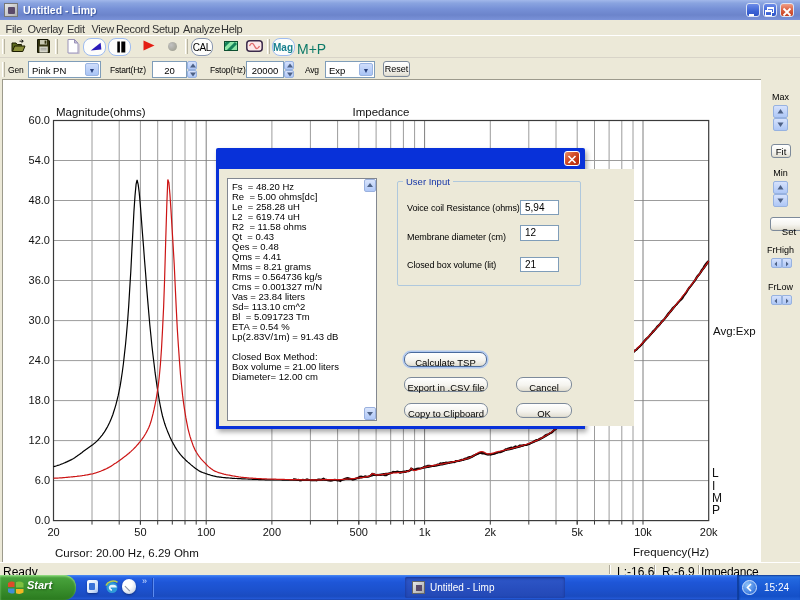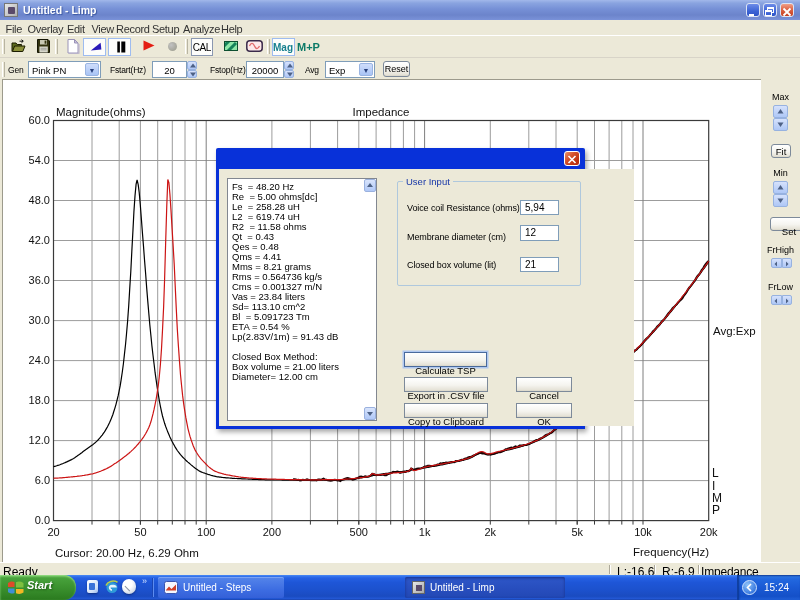--- a/index.html
+++ b/index.html
@@ -5,21 +5,21 @@
 html,body{width:800px;height:600px;overflow:hidden}
 body{font-family:"Liberation Sans",sans-serif;background:#ece9d8;position:relative}
 .abs{position:absolute}
 #titlebar{left:0;top:0;width:800px;height:20px;
  background:linear-gradient(to bottom,#a2b8ea 0%,#8aa4e0 15%,#7690d6 45%,#6c84cb 75%,#7a92d8 100%);}
 .tbtn{position:absolute;top:3px;width:14px;height:14px;border-radius:3px;border:1px solid #dce4f5}
 #menubar{left:0;top:20px;width:800px;height:15px;background:#ece9d8;font-size:11px;letter-spacing:-0.3px;color:#333}
 #menubar span{position:absolute;top:3px}
 .toolrow{left:0;width:800px;background:#ece9d8}
 .grip{position:absolute;left:2px;width:3px;border-left:1px solid #fff;border-right:1px solid #b8b4a2}
-.tbbtn{position:absolute;border:1px solid #9ebcf0;background:#fdfdfb;border-radius:0}
+.tbbtn{position:absolute;border:1px solid #9ebcf0;background:#fdfdfb;border-radius:8px}
 label.tl{position:absolute;font-size:8.5px;letter-spacing:-0.2px;color:#000}
 .combo{position:absolute;background:#fff;border:1px solid #7f9db9;font-size:9.5px}
 .combo .txt{position:absolute;left:3px;top:3px}
 .drop{position:absolute;right:1px;top:1px;bottom:1px;width:14px;border-radius:2px;
  background:linear-gradient(to bottom,#cfddfb,#a9c4f5);border:1px solid #99b4e2;color:#28407c;font-size:7px;text-align:center;line-height:13px}
 .edit{position:absolute;background:#fff;border:1px solid #7f9db9;font-size:9.5px;text-align:center}
 .spinv{position:absolute}
 .spinb{position:absolute;left:0;right:0;height:50%;background:linear-gradient(to bottom,#d6e2fc,#aec7f6);border:1px solid #97b2e0;border-radius:2px;overflow:hidden}
 .xpbtn{position:absolute;background:linear-gradient(to bottom,#ffffff 0%,#f5f4ef 55%,#e6e3d8 90%,#d9d6c8 100%);
  border:1px solid #7d8a9a;border-radius:3px;color:#000;text-align:center}
@@ -38,21 +38,21 @@
  color:#fff;font-weight:bold;font-size:10px}
 #dlgbody{position:absolute;left:3px;top:21px;width:415px;height:257px;background:#ece9d8}
 #dlglist{position:absolute;left:8px;top:9px;width:150px;height:243px;background:#fff;border:1px solid #828790;
  font-size:9.5px;line-height:10px;color:#000;padding:2.5px 0 0 4px;white-space:pre;overflow:hidden}
 .sb{position:absolute;width:12px;height:13px;background:linear-gradient(to bottom,#d8e4fc,#b0c8f7);border:1px solid #9ab1de;border-radius:2px}
 .group{position:absolute;border:1px solid #afc8dd;border-radius:2px}
 .grouplab{position:absolute;top:-6px;left:5px;background:#ece9d8;padding:0 3px;color:#1636a7;font-size:9.5px}
 .dlab{position:absolute;font-size:9px;letter-spacing:-0.1px;color:#000}
 .dedit{position:absolute;background:#fff;border:1px solid #7f9db9;font-size:10px;padding:1px 0 0 4px}
 .dbtn{position:absolute;background:linear-gradient(to bottom,#ffffff 0%,#f5f4ef 55%,#e6e3d8 90%,#d9d6c8 100%);
- border:1px solid #7d8a9a;border-radius:0;color:#000;text-align:center;font-size:9.5px;height:15px;padding-top:12px;white-space:nowrap}
+ border:1px solid #7d8a9a;border-radius:7px;color:#000;text-align:center;font-size:9.5px;height:15px;padding-top:4px;white-space:nowrap}
 </style></head>
 <body>
 <div class="abs" id="titlebar">
  <div class="abs" style="left:4px;top:3px;width:14px;height:14px;background:linear-gradient(135deg,#e8e8e8,#b0b0b0);border:1px solid #777">
    <div class="abs" style="left:3px;top:3px;width:7px;height:7px;background:#5a4a6a;border-radius:1px"></div>
  </div>
  <span class="abs" style="left:23px;top:4px;color:#fff;font-weight:bold;font-size:10.5px;text-shadow:1px 1px 1px #3a56a0">Untitled - Limp</span>
  <div class="tbtn" style="left:746px;background:linear-gradient(to bottom,#6d8ce8,#3c63d4 60%,#2f55c8)">
    <svg width="12" height="12" viewBox="0 0 12 12">
         <rect x="2" y="8" width="5" height="2" fill="#fff"></rect>
@@ -136,21 +136,21 @@
    <rect x="0.5" y="0.5" width="13" height="9" fill="none" stroke="#0e4f30"></rect>
  </svg>
 
  <svg class="abs" style="left:246px;top:4px" width="17" height="12" viewBox="0 0 17 12">
    <rect x="0.8" y="0.8" width="15.4" height="10.4" rx="3" fill="#fde8ea" stroke="#3a2a4a" stroke-width="1.5"></rect>
    <path d="M3.5 6 C 5 2.6, 7 2.6, 8.5 6 S 12 9.4, 13.5 6" fill="none" stroke="#e06a6a" stroke-width="1.3"></path>
  </svg>
  <div class="grip" style="left:267px;top:3px;height:15px"></div>
 
  <div class="tbbtn" style="left:271.5px;top:2px;width:23px;height:18px;text-align:center;font-size:10px;font-weight:bold;color:#17808f;padding-top:2.5px">Mag</div>
- <span class="abs" style="left:297px;top:5px;font-size:11px;font-weight:bold;color:#0c7a68">M+P</span>
+ <span class="abs" style="left:297px;top:5px;font-size:14px;font-weight:normal;color:#0c7a68">M+P</span>
 </div>
 <div class="abs toolrow" id="toolbar2" style="top:57px;height:23px;border-top:1px solid #d8d4c8">
  <div class="grip" style="top:4px;height:15px"></div>
  <label class="tl" style="left:8px;top:7px">Gen</label>
  <div class="combo" style="left:28px;top:3px;width:73px;height:17px">
       <span class="txt">Pink PN</span>
    <div class="drop">▼</div>
     </div>
  <label class="tl" style="left:110px;top:7px">Fstart(Hz)</label>
  <div class="edit" style="left:152px;top:3px;width:35px;height:17px;padding-top:3px">20</div>
@@ -424,27 +424,20 @@
  </div>
  <svg class="abs" style="left:105px;top:4px" width="14" height="16" viewBox="0 0 14 16">
    <circle cx="7" cy="8.5" r="5.5" fill="#2e9ad8"></circle>
    <path d="M7 5.8 C4.8 5.8 3.8 7.4 3.8 8.5 C3.8 10.2 5 11.8 7 11.8 L7 10.2 C6 10.2 5.6 9.3 5.6 8.5 L11.8 8.5 C11.8 6.9 10.2 5.8 8.8 5.8 Z" fill="#e8f4fc"></path>
    <path d="M1 6.5 C2.5 2.5 8 0.8 12.5 3.2" stroke="#b8d048" stroke-width="1.6" fill="none"></path>
  </svg>
  <div class="abs" style="left:122px;top:4px;width:14px;height:15px;border-radius:7px;background:radial-gradient(circle at 38% 32%,#ffffff 35%,#dde4ee 65%,#aab4c4);box-shadow:0 1px 2px #103080"></div>
  <div class="abs" style="left:126px;top:8px;width:7px;height:7px;border-left:1.5px solid #8a94a4;transform:rotate(-45deg)"></div>
  <span class="abs" style="left:142px;top:1px;color:#cfe0ff;font-size:9px">»</span>
  <div class="abs" style="left:152px;top:3px;width:1px;height:19px;background:#1a46b4;box-shadow:1px 0 0 #5c8cf0"></div>
- <div class="task" style="left:158px;width:126px;background:linear-gradient(to bottom,#5585ea,#3d6de2 60%,#3460d8);box-shadow:inset 0 1px 0 #7aa2f2">
-  <svg class="abs" style="left:6px;top:4px" width="14" height="13" viewBox="0 0 14 13">
-        <rect x="0.5" y="0.5" width="13" height="12" rx="2" fill="#f4f6ff" stroke="#3a55b0"></rect>
-        <path d="M2 9 L5 5.5 L7.5 8 L12 3.5 L12 9.5 L2 9.5 Z" fill="#d04028"></path>
-      </svg>
-  <span class="abs" style="left:25px;top:5px">Untitled - Steps</span>
- </div>
  <div class="task" style="left:405px;width:160px;background:linear-gradient(to bottom,#2e57c8,#274dbd 60%,#2248b4);box-shadow:inset 0 1px 3px #16308a">
   <div class="abs" style="left:7px;top:4px;width:13px;height:13px;background:linear-gradient(135deg,#e8e8e8,#a8a8a8);border:1px solid #666">
         <div class="abs" style="left:2.5px;top:2.5px;width:6px;height:6px;background:#5a4a6a"></div>
       </div>
   <span class="abs" style="left:25px;top:5px">Untitled - Limp</span>
  </div>
  <div class="abs" style="left:737px;top:0;width:63px;height:25px;background:linear-gradient(to bottom,#3a8aee 0%,#2268e0 15%,#1a5ad4 50%,#1450c8 85%,#2060d8 100%);border-left:1px solid #1040a0;box-shadow:inset 1px 1px 2px #0c3490"></div>
  <div class="abs" style="left:742px;top:5px;width:15px;height:15px;border-radius:8px;background:radial-gradient(circle at 35% 30%,#8ec2f8,#3a7ae0 70%,#2058c0);border:1px solid #d0e4ff"></div>
  <svg class="abs" style="left:745px;top:8px" width="9" height="9" viewBox="0 0 9 9">
       <path d="M6 1 L2.5 4.5 L6 8" stroke="#fff" stroke-width="1.6" fill="none"></path>

